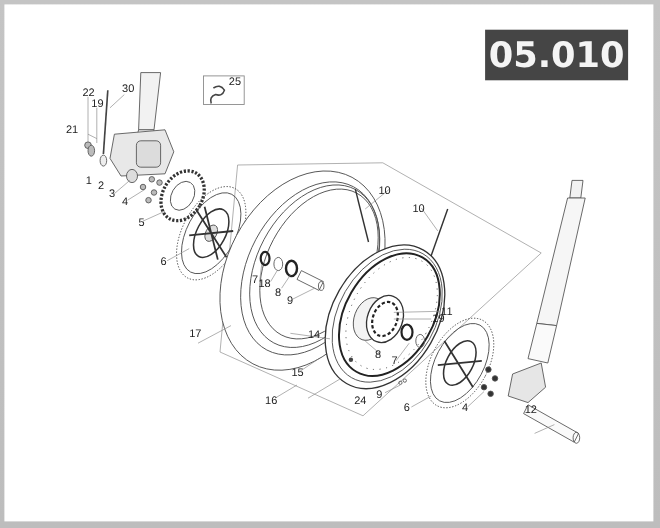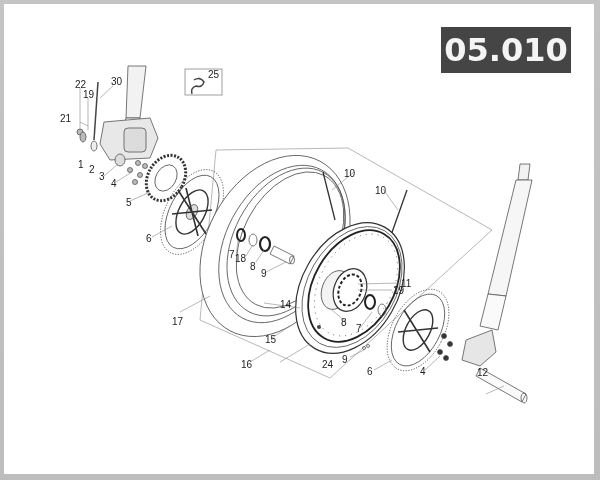--- a/index.html
+++ b/index.html
@@ -168,21 +168,21 @@
     <span class="callout" style="left: 146px; top: 234px;">6</span>
     <span class="callout" style="left: 229px; top: 250px;">7</span>
     <span class="callout" style="left: 235px; top: 254px;">18</span>
     <span class="callout" style="left: 250px; top: 262px;">8</span>
     <span class="callout" style="left: 261px; top: 269px;">9</span>
     <span class="callout" style="left: 344px; top: 169px;">10</span>
     <span class="callout" style="left: 375px; top: 186px;">10</span>
     <span class="callout" style="left: 401px; top: 279px;">11</span>
     <span class="callout" style="left: 393px; top: 286px;">19</span>
     <span class="callout" style="left: 258px; top: 300px; margin-left: 22px;">14</span>
-    <span class="callout" style="left: 172px; top: 317px;">17</span>
+    <span class="callout" style="left: 172px; top: 299px;">17</span>
     <span class="callout" style="left: 341px; top: 318px;">8</span>
     <span class="callout" style="left: 356px; top: 324px;">7</span>
     <span class="callout" style="left: 265px; top: 335px;">15</span>
     <span class="callout" style="left: 241px; top: 360px;">16</span>
     <span class="callout" style="left: 274px; top: 360px; margin-left: 48px;">24</span>
     <span class="callout" style="left: 342px; top: 355px;">9</span>
     <span class="callout" style="left: 367px; top: 367px;">6</span>
     <span class="callout" style="left: 420px; top: 367px;">4</span>
     <span class="callout" style="left: 477px; top: 368px;">12</span>
   </div>

